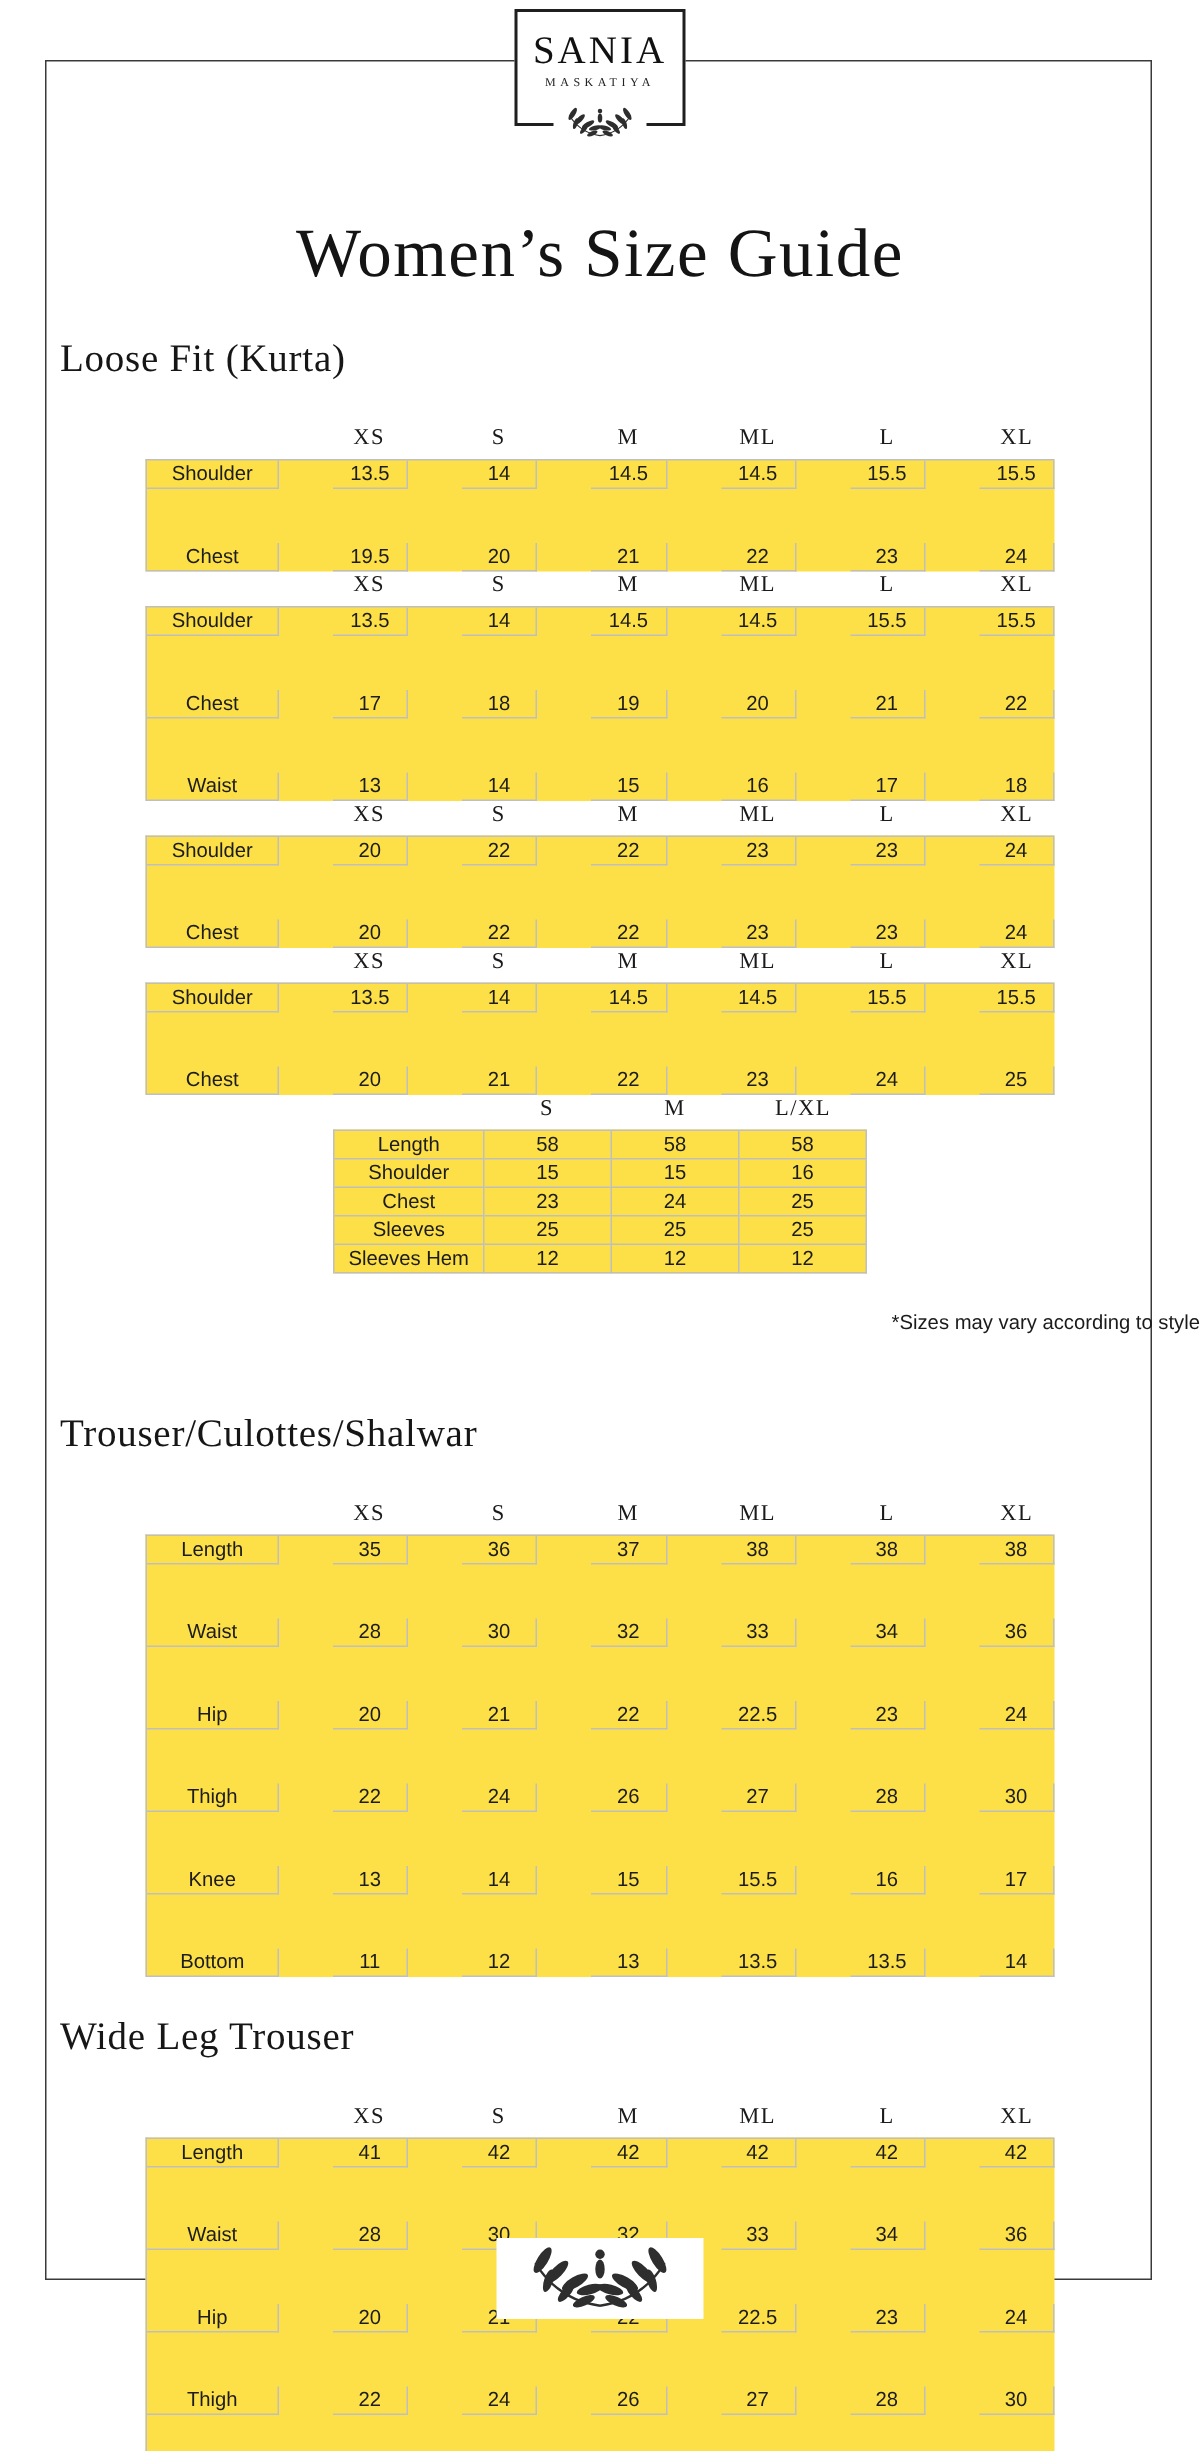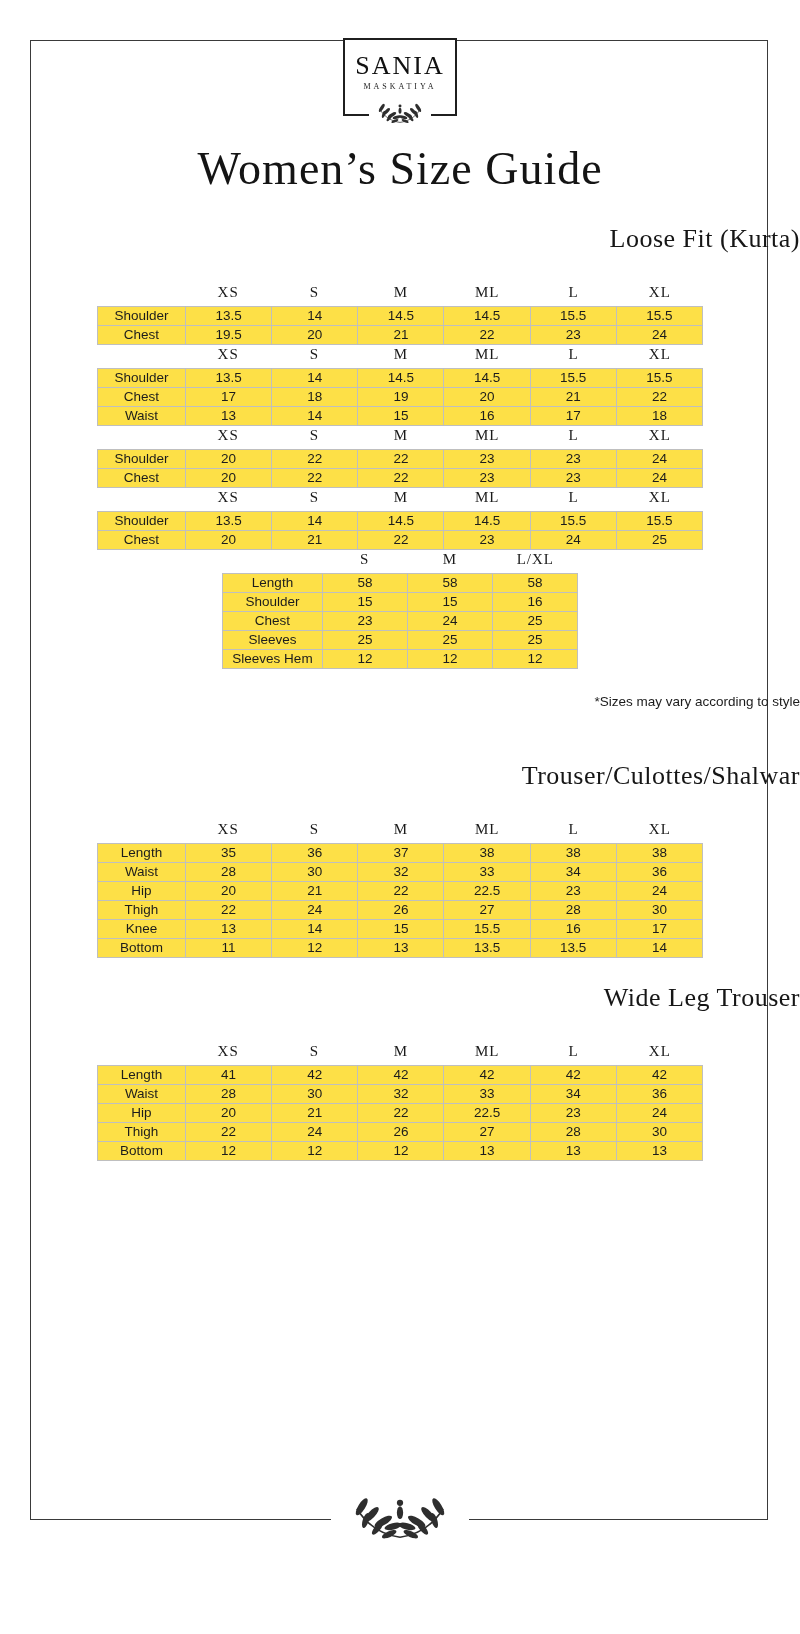--- a/index.html
+++ b/index.html
@@ -8,21 +8,21 @@
     position:relative; width:800px; height:1634px; margin:0 auto;
     background:#ffffff; overflow:hidden;
     font-family:"Liberation Sans","DejaVu Sans",sans-serif; color:#1c1c1c;
   }
   .frame {
     position:absolute; left:30px; top:40px; width:738px; height:1480px;
     border:1px solid #3a3a3a; z-index:0;
   }
   
   .logo-box {
-    position:absolute; top:38px; left:50%; transform:translateX(-50%);
+    position:absolute; top:6px; left:50%; transform:translateX(-50%);
     width:114px; height:78px; background:#fff; border:2px solid #1f1f1f;
     z-index:2; text-align:center;
   }
   .logo-name {
     margin-top:13px; font-family:"Liberation Serif","DejaVu Serif",serif;
     font-size:26px; letter-spacing:2px; color:#111; line-height:1;
   }
   .logo-sub {
     margin-top:3px; font-family:"Liberation Serif","DejaVu Serif",serif;
     font-size:8px; letter-spacing:3px; color:#222;
@@ -33,29 +33,29 @@
   }
   .logo-orn svg { width:100%; height:100%; }
   
   .content { position:relative; z-index:1; padding-top:143px; }
   .title {
     text-align:center; font-family:"Liberation Serif","DejaVu Serif",serif;
     font-weight:normal; font-size:46px; letter-spacing:1px; color:#141414;
     line-height:1.15; margin:0 0 30px;
   }
   .section-title {
-    text-align:right; font-family:"Liberation Serif","DejaVu Serif",serif;
+    text-align:left; font-family:"Liberation Serif","DejaVu Serif",serif;
     font-weight:normal; font-size:26px; letter-spacing:0.5px; color:#161616;
-    line-height:1; margin:27px 0 31px;
+    line-height:1; margin:27px 0 31px;padding-left:40px;
   }
   .section-title.small {
     font-size:19px; letter-spacing:1px; margin:46px 0 23px;
   }
   .size-header, .size-table { margin-left:auto; margin-right:auto; display:grid; }
-  .size-header.wide, .size-table.wide { width:606px; grid-template-columns:88px repeat(6,1fr); }
+  .size-header.wide, .size-table.wide { width:606px; grid-template-columns:88px repeat(6,1fr);gap:36px; }
   .size-header.narrow, .size-table.narrow { width:356px; grid-template-columns:100px repeat(3,1fr); }
   .size-header { margin-bottom:3px; }
   .sh-cell {
     height:20px; display:flex; align-items:center; justify-content:center;
     font-family:"Liberation Serif","DejaVu Serif",serif; font-size:15px;
     letter-spacing:1px; color:#1a1a1a;
   }
   .size-table { border-top:1px solid #bfbfbf; border-left:1px solid #bfbfbf; background:#fde047; }
   .st-cell {
     height:19px; border-right:1px solid #bfbfbf; border-bottom:1px solid #bfbfbf;

